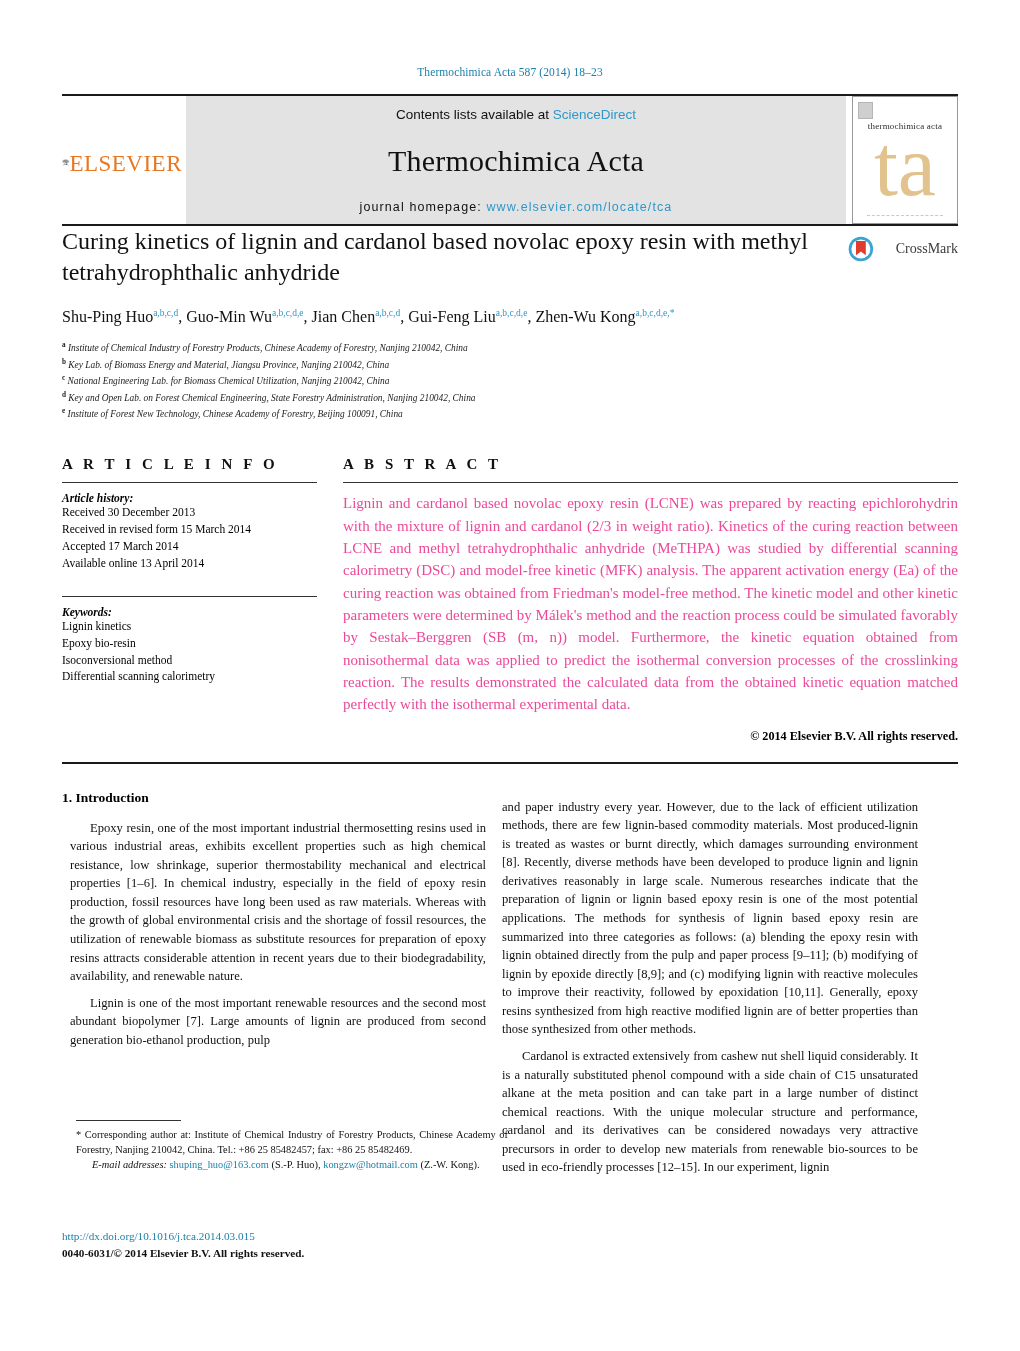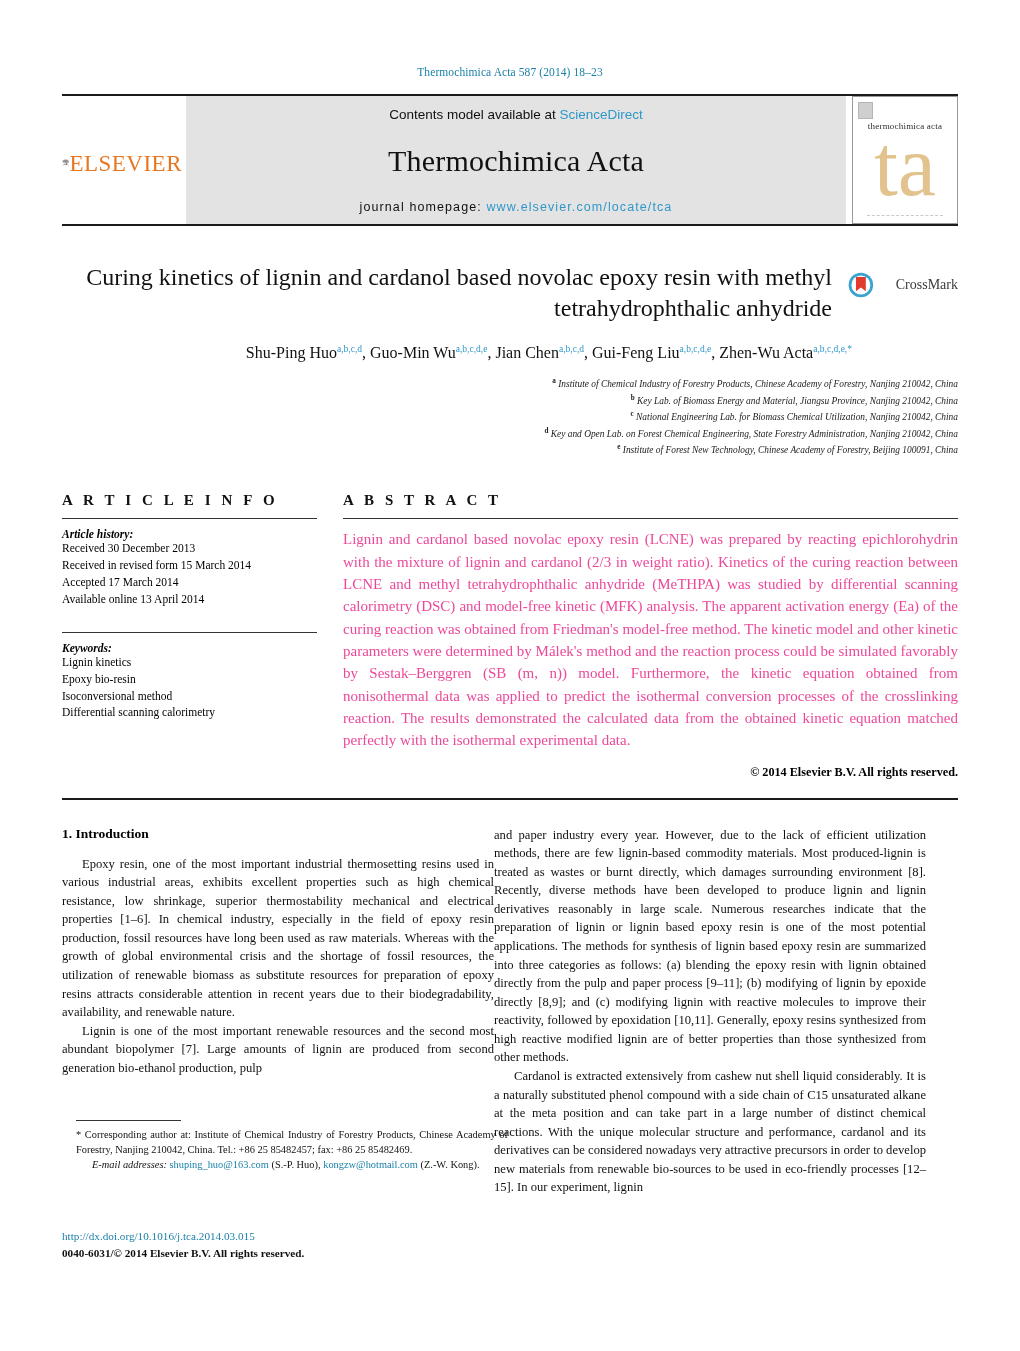--- a/index.html
+++ b/index.html
@@ -123,21 +123,21 @@
   .cover-rule {
     position:absolute; bottom: 7px; left: 14px; right: 14px;
     border-top: 1px dashed #c9c9c9; height: 0;
   }
   .masthead-bottom-rule {
     border-bottom: 2px solid #1a1a1a;
     margin-top: 0;
   }
 
   
-  .title-area { margin-top: 36px; position: relative; text-align: right; }
+  .title-area { position: relative; }
   .article-title {
     font-size: 24px;
     line-height: 1.28;
     font-family: "Liberation Serif", serif;
     color: #111;
     width: 770px;
     margin: 0;
     font-weight: normal;
   }
   .crossmark {
@@ -222,21 +222,21 @@
     font-weight: bold;
     font-size: 13.5px;
     margin: 0 0 13px 0;
     font-family: "Liberation Serif", serif;
   }
   .para {
     font-size: 12.6px;
     line-height: 1.475;
     text-align: justify;
     text-indent: 20px;
-    margin: 0;
+    margin: 8px;
     color: #111;
     hyphens: auto;
   }
   .para.cont { text-indent: 0; }
 
   
   .footnotes {
     position: absolute;
     left: 76px;
     top: 1120px;
@@ -284,21 +284,21 @@
           <path d="M53 40 C47 48 40 54 30 58 L33 62 C44 58 51 51 55 44 Z"></path>
           <path d="M55 44 C62 52 70 56 80 58 L78 62 C66 60 58 54 53 47 Z"></path>
           <path d="M12 80 C30 74 54 74 96 80 L96 84 C54 79 30 79 12 84 Z" opacity="0.8"></path>
         </g>
       </svg>
       <div class="elsevier-word">ELSEVIER</div>
     </div>
 
     <div class="masthead-center">
       <div class="contents-line">
-        <span>Contents model available at </span><span class="sd">ScienceDirect</span>
+        <span>Contents lists available at </span><span class="sd">ScienceDirect</span>
       </div>
       <div class="journal-title">Thermochimica Acta</div>
       <div class="homepage-line">
         <span>journal homepage: </span><span class="url">www.elsevier.com/locate/tca</span>
       </div>
     </div>
 
     <div class="cover-block">
       <div class="cover-tag"></div>
       <div class="cover-name">thermochimica acta</div>
@@ -316,21 +316,21 @@
       <svg class="cm-badge" viewBox="0 0 42 42">
         <circle cx="21" cy="21" r="20" fill="#3aa3d0"></circle>
         <circle cx="21" cy="21" r="15.5" fill="#ffffff"></circle>
         <path d="M13 8 H29 V31 L21 25 L13 31 Z" fill="#e03b2f"></path>
         <path d="M21 27.5 L27 32 H15 Z" fill="#ffffff"></path>
       </svg>
       <span class="cm-text">CrossMark</span>
     </div>
 
     <div class="authors">
-      <span><span>Shu-Ping Huo</span><sup>a,b,c,d</sup><span>, </span></span><span><span>Guo-Min Wu</span><sup>a,b,c,d,e</sup><span>, </span></span><span><span>Jian Chen</span><sup>a,b,c,d</sup><span>, </span></span><span><span>Gui-Feng Liu</span><sup>a,b,c,d,e</sup><span>, </span></span><span><span>Zhen-Wu Acta</span><sup>a,b,c,d,e,*</sup></span>
+      <span><span>Shu-Ping Huo</span><sup>a,b,c,d</sup><span>, </span></span><span><span>Guo-Min Wu</span><sup>a,b,c,d,e</sup><span>, </span></span><span><span>Jian Chen</span><sup>a,b,c,d</sup><span>, </span></span><span><span>Gui-Feng Liu</span><sup>a,b,c,d,e</sup><span>, </span></span><span><span>Zhen-Wu Kong</span><sup>a,b,c,d,e,*</sup></span>
     </div>
 
     <div class="affiliations">
       <div><sup>a</sup> <span>Institute of Chemical Industry of Forestry Products, Chinese Academy of Forestry, Nanjing 210042, China</span></div>
       <div><sup>b</sup> <span>Key Lab. of Biomass Energy and Material, Jiangsu Province, Nanjing 210042, China</span></div>
       <div><sup>c</sup> <span>National Engineering Lab. for Biomass Chemical Utilization, Nanjing 210042, China</span></div>
       <div><sup>d</sup> <span>Key and Open Lab. on Forest Chemical Engineering, State Forestry Administration, Nanjing 210042, China</span></div>
       <div><sup>e</sup> <span>Institute of Forest New Technology, Chinese Academy of Forestry, Beijing 100091, China</span></div>
     </div>
   </div>

